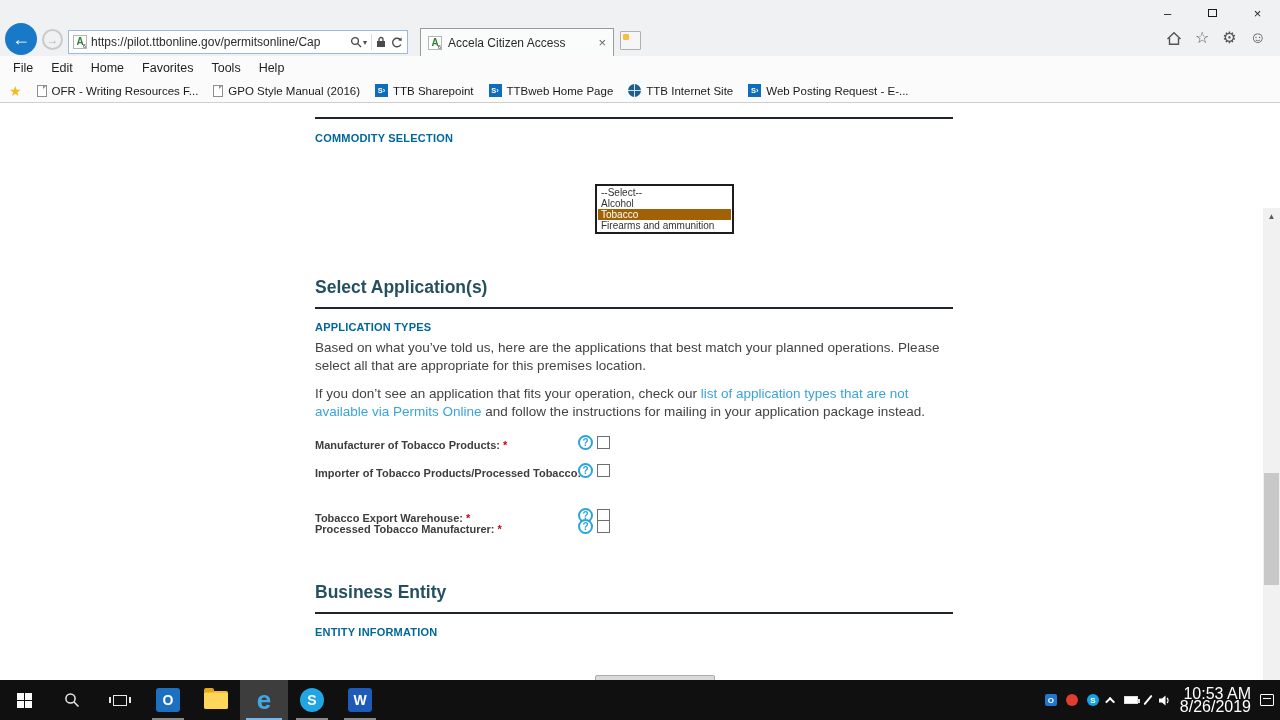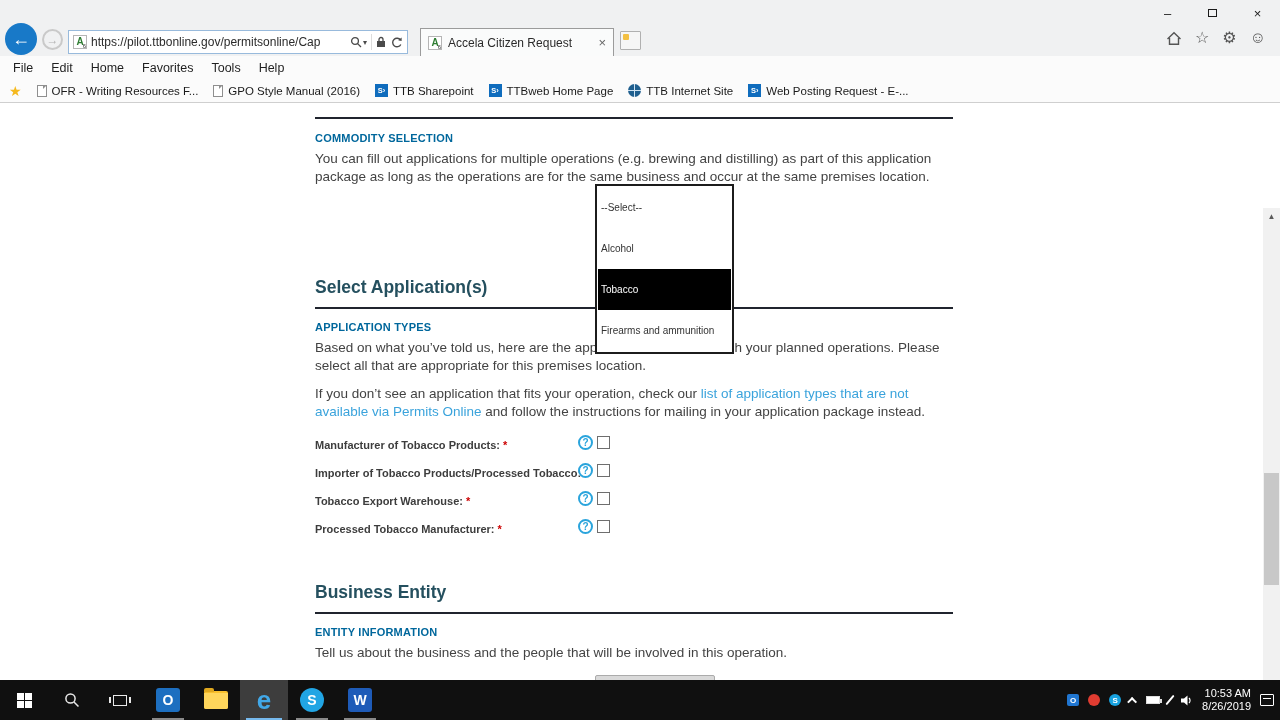--- a/index.html
+++ b/index.html
@@ -53,22 +53,22 @@
   .page-inner { position:absolute; left:315px; top:0; width:640px; height:516px; }
   .rule { position:absolute; left:0; width:638px; height:2px; background:#20242e; }
   .sc-head { position:absolute; left:0; font-size:11px; font-weight:bold; color:#00679c; letter-spacing:.2px; }
   .big-head { position:absolute; left:0; font-size:17.5px; font-weight:bold; color:#25505f; }
   .body-text { position:absolute; left:0; width:640px; font-size:13.5px; color:#434343; line-height:1.33; }
   .q-label, .row-label { font-size:11px; font-weight:bold; color:#3d3d3d; }
   .req { color:#cc0000; }
   .link { color:#3aa3dc; }
 
   .listbox { position:absolute; left:280px; top:80px; width:139px; background:#fff; border:2px solid #1c1c1c; padding:1px; z-index:5; }
-  .opt { font-size:10px; color:#333; line-height:11px; padding:15px 3px; white-space:nowrap; overflow:hidden; }
-  .opt.selected { background:#000000; color:#fff; }
+  .opt { font-size:10px; color:#333; line-height:11px; padding:0 3px; white-space:nowrap; overflow:hidden; }
+  .opt.selected { background:#a16207; color:#fff; }
 
   .app-row { position:absolute; left:0; height:18px; }
   .help-ico { position:absolute; left:263px; width:15px; height:15px; border:2px solid #2aa4dc; border-radius:50%; color:#2aa4dc; font-size:10px; font-weight:bold; display:flex; align-items:center; justify-content:center; background:#fff; }
   .chk { position:absolute; left:282px; width:13px; height:13px; border:1px solid #6e6e6e; background:#fff; }
 
   .partial-btn { position:absolute; left:280px; top:571px; width:120px; height:12px; background:#d9d9d9; border:1px solid #ababab; border-radius:2px 2px 0 0; }
 
   .scrollbar { position:absolute; right:0; top:104px; width:17px; height:576px; background:#f1f1f1; }
   .sb-arrow { position:absolute; left:0; width:17px; height:17px; color:#5a5a5a; font-size:8px; display:flex; align-items:center; justify-content:center; }
   .sb-up { top:0; }
@@ -95,21 +95,21 @@
 
   .tray { margin-left:auto; display:flex; align-items:center; gap:9px; padding-right:6px; }
   .tray-ico { display:flex; align-items:center; justify-content:center; }
   .mini-sq { width:12px; height:12px; border-radius:2px; background:#2076d1; color:#fff; font-size:8px; font-weight:bold; display:flex; align-items:center; justify-content:center; }
   .mini-red { width:12px; height:12px; border-radius:50%; background:#e03c31; }
   .mini-skype { width:12px; height:12px; border-radius:50%; background:#18a2e0; color:#fff; font-size:8px; font-weight:bold; display:flex; align-items:center; justify-content:center; }
   .chev-up { width:7px; height:7px; border-left:2px solid #fff; border-top:2px solid #fff; transform:rotate(45deg) translateY(2px); }
   .battery-ico { width:14px; height:8px; border:1px solid #ddd; position:relative; background:#fff; }
   .battery-ico::after { content:""; position:absolute; right:-3px; top:2px; width:2px; height:4px; background:#ddd; }
   .pen-ico { width:2px; height:12px; background:#fff; border-radius:1px; transform:rotate(40deg); }
-  .clock { color:#fff; font-size:11px; line-height:13px; text-align:right; }
+  .clock { color:#fff; font-size:16px; line-height:13px; text-align:right; }
   .action-ico { width:14px; height:12px; border:1.5px solid #fff; border-radius:1px; position:relative; }
   .action-ico::before { content:""; position:absolute; left:2px; top:3px; right:2px; height:1px; background:#fff; }
 
   svg { display:block; }
 </style>
 </head>
 <body>
 
 <div class="chrome-top">
 
@@ -158,21 +158,21 @@
           <polygon points="11.6,1.5 11.6,5 8.2,4.2" fill="#4a4a4a"></polygon>
         </svg>
     </span>
   </div>
 
   <div class="tab">
     <span class="favicon">
       <span class="a">A</span>
       <span class="six">6</span>
     </span>
-    <span class="tab-title">Accela Citizen Request</span>
+    <span class="tab-title">Accela Citizen Access</span>
     <span class="tab-close">×</span>
   </div>
   <div class="newtab-btn"></div>
 
   <div class="chrome-icons">
     <span>
       <svg width="16" height="15" viewBox="0 0 16 15">
           <path d="M1.5 8 L8 1.8 L14.5 8 M3.5 7 V13.3 H12.5 V7" fill="none" stroke="#555" stroke-width="1.4"></path>
         </svg>
     </span>
@@ -218,21 +218,20 @@
     <span>Web Posting Request - E-...</span>
   </span>
 </div>
 
 <div class="content">
   <div class="page-inner">
 
     <div class="rule" style="top:13px;"></div>
 
     <div class="sc-head" style="top:28px;">COMMODITY SELECTION</div>
-    <div class="body-text" style="top:46px;">You can fill out applications for multiple operations (e.g. brewing and distilling) as part of this application package as long as the operations are for the same business and occur at the same premises location.</div>
 
 
     <div class="listbox">
       <div class="opt">--Select--</div>
       <div class="opt">Alcohol</div>
       <div class="opt selected">Tobacco</div>
       <div class="opt">Firearms and ammunition</div>
     </div>
 
     <div class="big-head" style="top:173px;">Select Application(s)</div>
@@ -248,36 +247,35 @@
       <span class="help-ico" style="top:0;">?</span>
       <span class="chk" style="top:1px;"></span>
     </div>
 
     <div class="app-row" style="top:359px;">
       <span class="row-label"><span>Importer of Tobacco Products/Processed Tobacco:</span> <span class="req">*</span></span>
       <span class="help-ico" style="top:0;">?</span>
       <span class="chk" style="top:1px;"></span>
     </div>
 
-    <div class="app-row" style="top:387px;">
+    <div class="app-row" style="top:404px;">
       <span class="row-label"><span>Tobacco Export Warehouse:</span> <span class="req">*</span></span>
       <span class="help-ico" style="top:0;">?</span>
       <span class="chk" style="top:1px;"></span>
     </div>
 
     <div class="app-row" style="top:415px;">
       <span class="row-label"><span>Processed Tobacco Manufacturer:</span> <span class="req">*</span></span>
       <span class="help-ico" style="top:0;">?</span>
       <span class="chk" style="top:1px;"></span>
     </div>
 
     <div class="big-head" style="top:478px;">Business Entity</div>
     <div class="rule" style="top:508px;"></div>
     <div class="sc-head" style="top:522px;">ENTITY INFORMATION</div>
-    <div class="body-text" style="top:540px;">Tell us about the business and the people that will be involved in this operation.</div>
 
     <div class="partial-btn"></div>
   </div>
 
   <div class="scrollbar">
     <div class="sb-arrow sb-up">▲</div>
     <div class="sb-thumb"></div>
 
   </div>
 </div>

